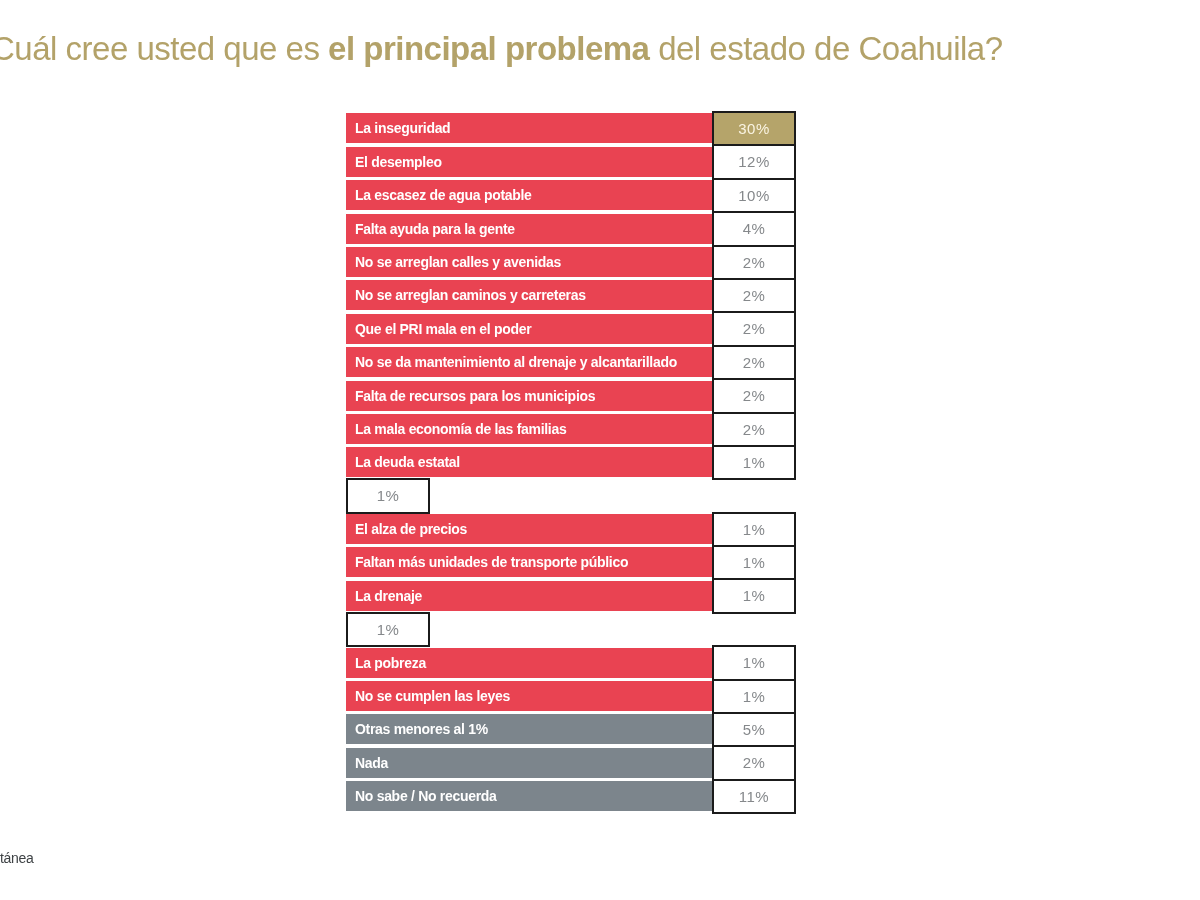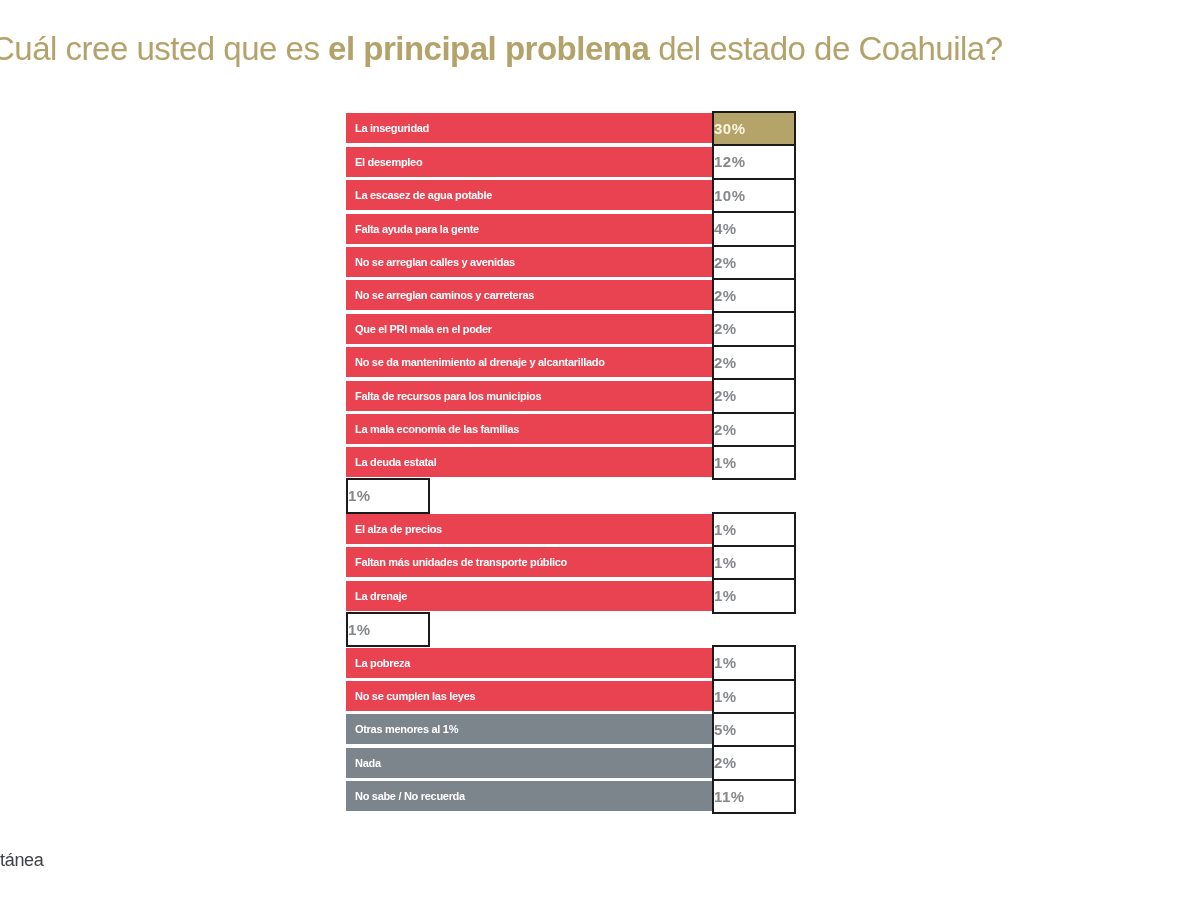--- a/index.html
+++ b/index.html
@@ -27,46 +27,46 @@
     width:450px;
   }
   .row { display:flex; height:33.4px; position:relative; }
   .lbl {
     width:366px; height:30px;
     margin-top:2.4px;
     box-sizing:border-box;
     padding-left:9px;
     color:#ffffff;
     font-weight:700;
-    font-size:11px;
+    font-size:14px;
     letter-spacing:-0.3px;
     line-height:30px;
     white-space:nowrap;
     overflow:hidden;
   }
   .lbl.red  { background:#e94352; }
   .lbl.gray { background:#7c858c; }
   .val {
     width:84px; height:35.4px;
     box-sizing:border-box;
     border:2px solid #1b1b1b;
     background:#ffffff;
     color:#85888b;
-    font-weight:700;
+    font-weight:400;
     font-size:15px;
-    text-align:left;
+    text-align:center;
     line-height:31px;
     letter-spacing:0.5px;
   }
   .val.gold { background:#b5a46a; color:#faf4e2; }
 
   .footnote {
     position:absolute;
     left:0px; top:850px;
-    font-size:18px;
+    font-size:14px;
     letter-spacing:-0.3px;
     color:#3e4245;
     white-space:nowrap;
   }
 </style>
 </head>
 <body>
 
 <div class="title"><span>Cuál cree usted que es </span><span class="hl">el principal problema</span><span> del estado de Coahuila?</span></div>
 

